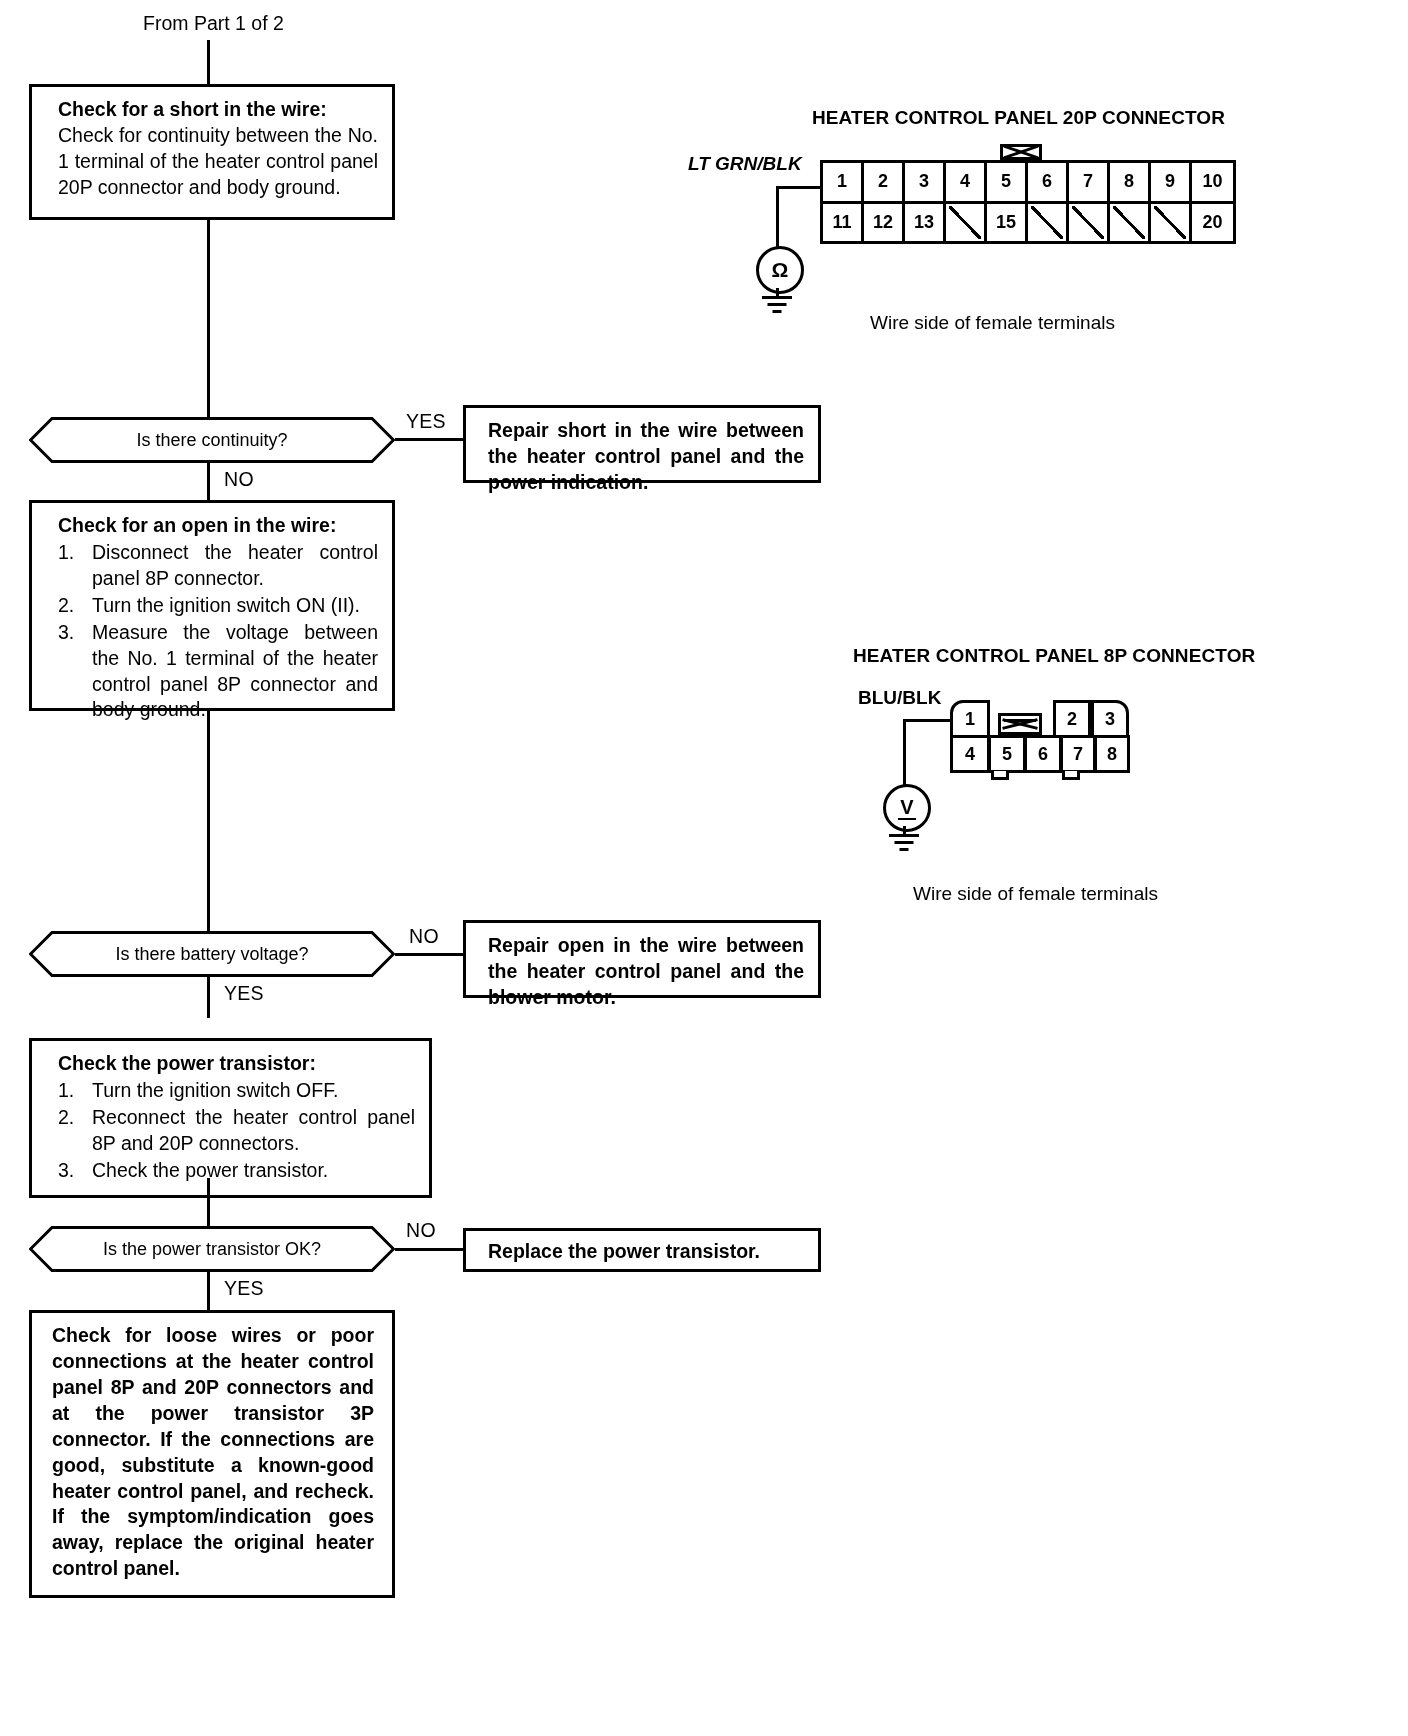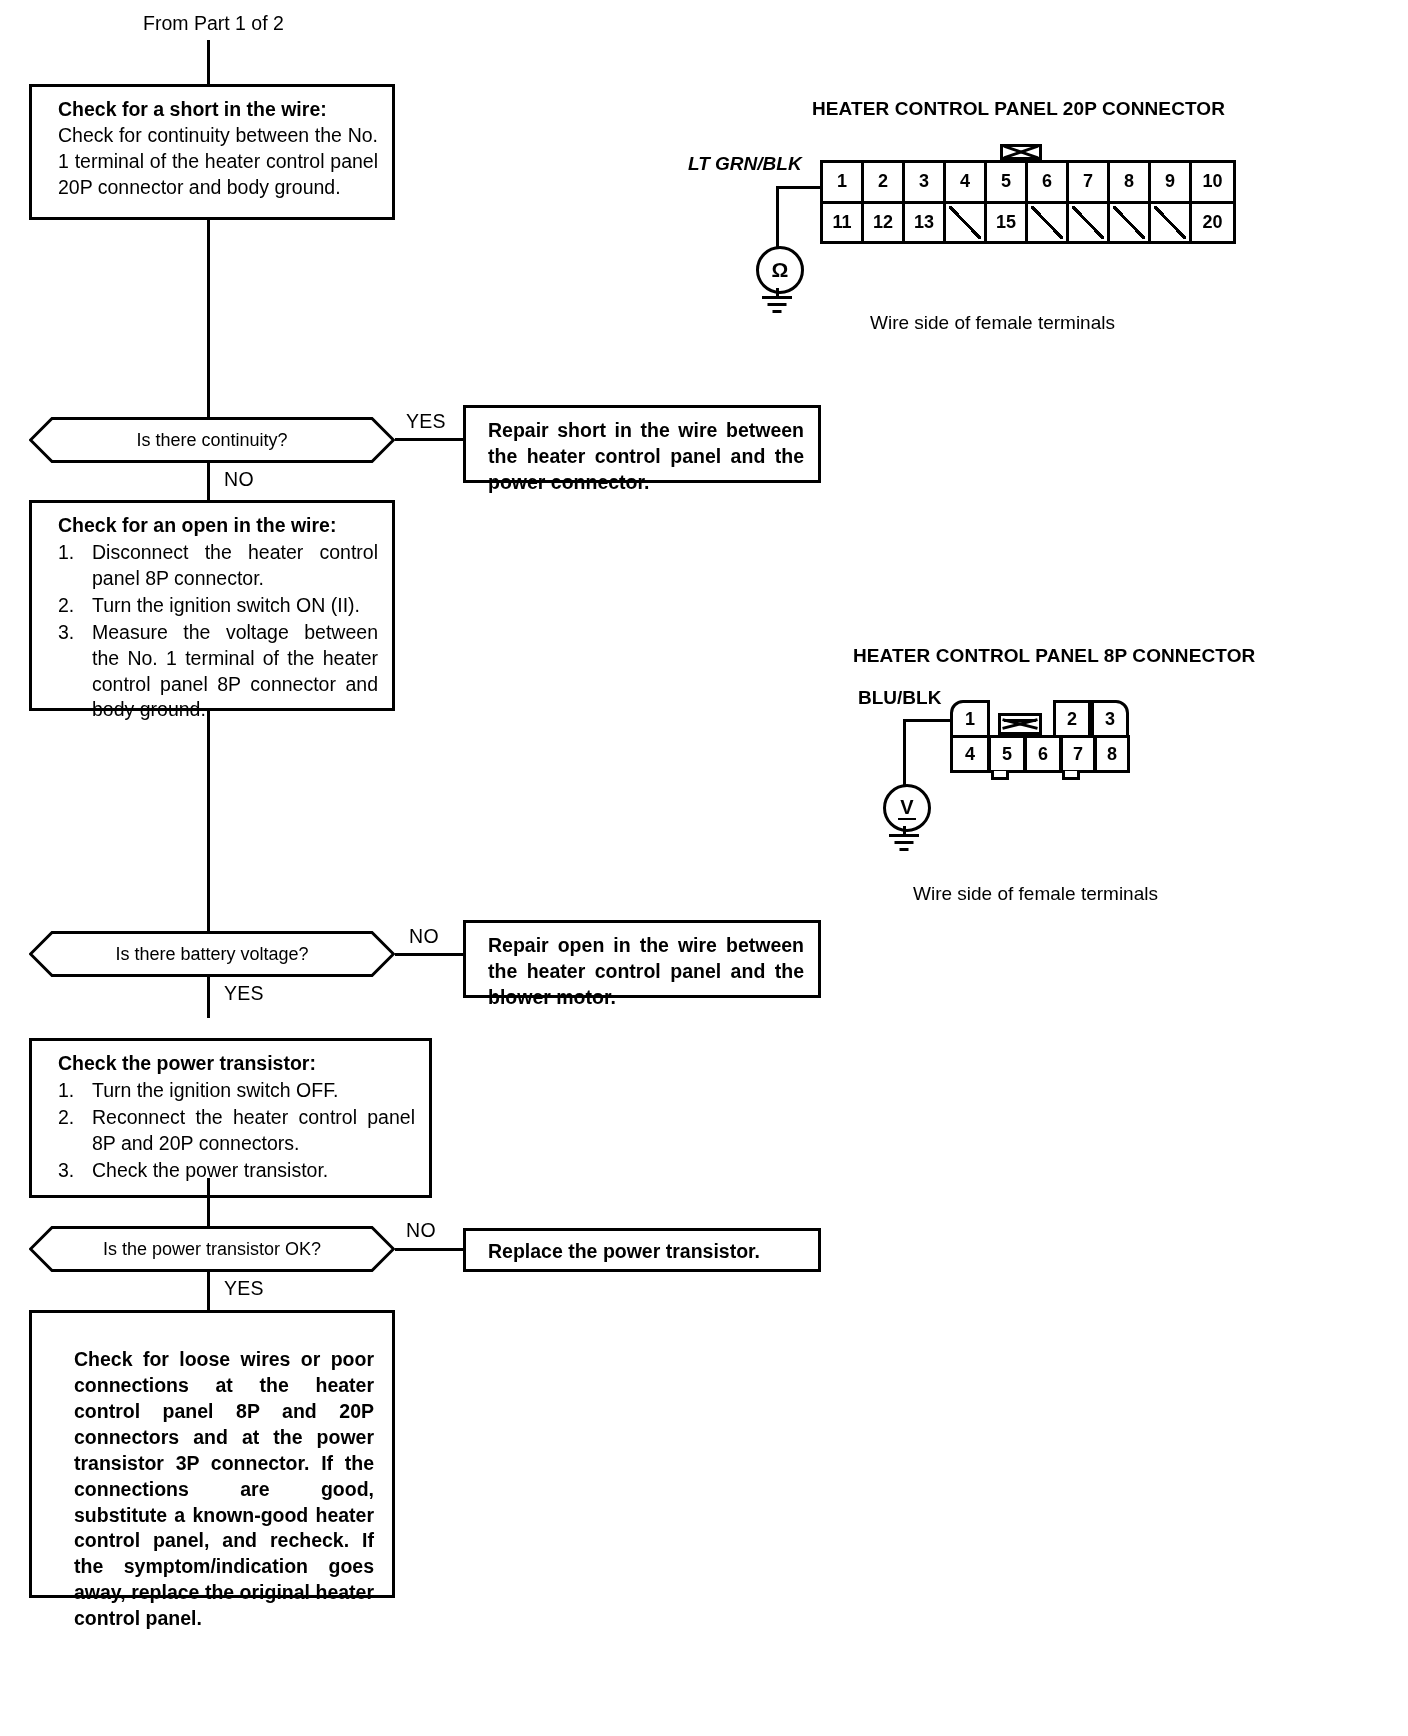--- a/index.html
+++ b/index.html
@@ -273,21 +273,21 @@
 
   <div class="box" style="left:29px; top:84px; width:366px; height:136px;">
     <div class="box-inner">
       <span class="box-title">Check for a short in the wire:</span>
       <span class="box-body">Check for continuity between the No. 1 terminal of the heater control panel 20P connector and body ground.</span>
     </div>
   </div>
 
   <div class="vline" style="left:207px; top:220px; height:197px;"></div>
 
-  <div class="conn-title" style="left:812px; top:98px;">HEATER CONTROL PANEL 20P CONNECTOR</div>
+  <div class="conn-title" style="left:812px; top:107px;">HEATER CONTROL PANEL 20P CONNECTOR</div>
 
   <div class="wire-label" style="left:688px; top:153px;font-style:italic;">LT GRN/BLK</div>
 
   <div class="latch" style="left:1000px; top:144px; width:42px; height:16px;"></div>
 
   <div class="conn20" style="left:820px; top:160px; width:416px; height:84px;">
     <div class="row top">
       <div class="cell">1</div>
       <div class="cell">2</div>
       <div class="cell">3</div>
@@ -335,21 +335,21 @@
   </div>
 
   <div class="hline" style="left:395px; top:438px; width:68px;"></div>
   <div class="branch" style="left:406px; top:410px;">YES</div>
 
   <div class="vline" style="left:207px; top:463px; height:37px;"></div>
   <div class="branch" style="left:224px; top:468px;">NO</div>
 
   <div class="box" style="left:463px; top:405px; width:358px; height:78px;">
     <div class="box-inner" style="padding-left:22px;">
-      <span class="box-body bold">Repair short in the wire between the heater control panel and the power connector.</span>
+      <span class="box-body bold">Repair short in the wire between the heater control panel and the power indication.</span>
     </div>
   </div>
 
   <div class="box" style="left:29px; top:500px; width:366px; height:211px;">
     <div class="box-inner">
       <span class="box-title">Check for an open in the wire:</span>
       <ol class="steps">
         <li>
           <span class="num">1.</span>
           <span>Disconnect the heater control panel 8P connector.</span>
@@ -461,18 +461,18 @@
   <div class="vline" style="left:207px; top:1272px; height:38px;"></div>
   <div class="branch" style="left:224px; top:1277px;">YES</div>
 
   <div class="box" style="left:463px; top:1228px; width:358px; height:44px;">
     <div class="box-inner" style="padding-left:22px; padding-top:8px;">
       <span class="box-body bold">Replace the power transistor.</span>
     </div>
   </div>
 
   <div class="box" style="left:29px; top:1310px; width:366px; height:288px;">
-    <div class="box-inner" style="padding-left:42px; padding-right:18px;margin-top:24px;">
+    <div class="box-inner" style="padding-left:20px; padding-right:18px;">
       <span class="box-body bold">Check for loose wires or poor connections at the heater control panel 8P and 20P connectors and at the power transistor 3P connector. If the connections are good, substitute a known-good heater control panel, and recheck. If the symptom/indication goes away, replace the original heater control panel.</span>
     </div>
   </div>
 
 </div>
 
 </body></html>

